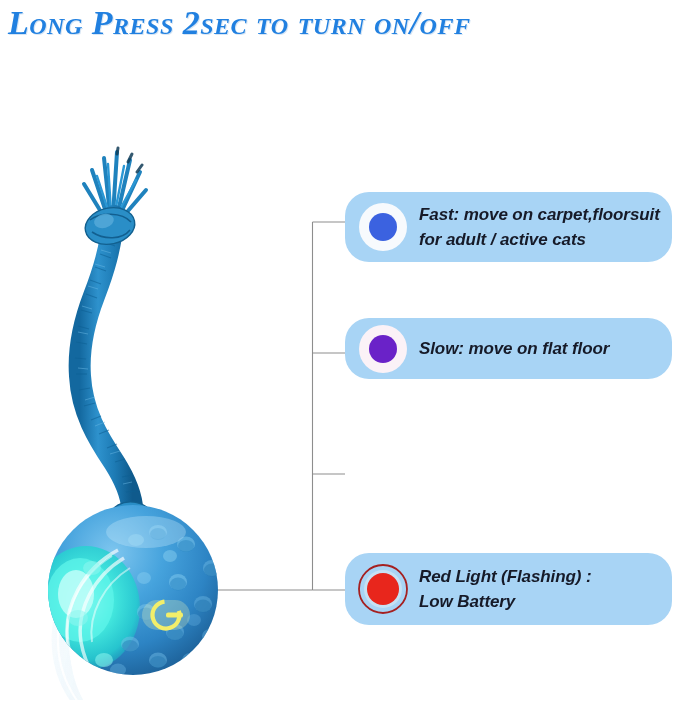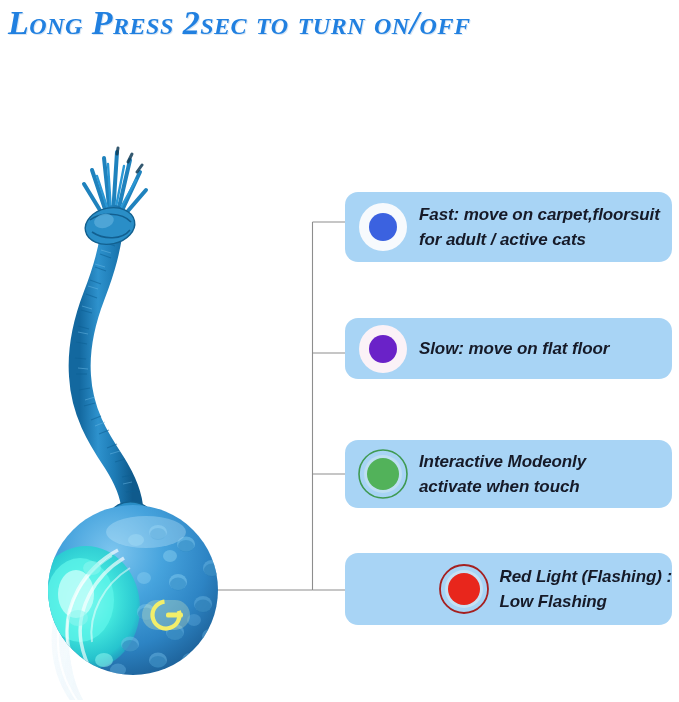--- a/index.html
+++ b/index.html
@@ -38,21 +38,21 @@
 
   
   .connectors{position:absolute;left:0;top:0;width:679px;height:702px;pointer-events:none;}
 
   
   .callout{
     position:absolute;
     left:345px;
     width:327px;
     background:#a8d4f5;
-    border-radius:13px;
+    border-radius:24px;
     box-sizing:border-box;
     display:flex;
     align-items:center;
     padding-left:10px;
   }
   .callout .dotwrap{
     flex:0 0 auto;
     width:56px;height:56px;
     position:relative;
     margin-right:8px;
@@ -65,21 +65,21 @@
     font-size:17px;
     line-height:25px;
     color:#161a28;
     letter-spacing:-0.1px;
   }
   .ctext .l2{display:block;font-style:italic;}
 
   #box1{top:192px;height:70px;}
   #box2{top:318px;height:61px;}
   #box3{top:440px;height:68px;}
-  #box4{top:553px;height:72px;justify-content:flex-end;}
+  #box4{top:553px;height:72px;}
 </style>
 </head>
 <body>
 
 <div id="page">
 
   <div class="title">Long Press 2sec to turn on/off</div>
 
   <svg class="connectors" width="679" height="702" viewBox="0 0 679 702">
     <g stroke="#8d8d8d" stroke-width="1.1" fill="none">
@@ -329,41 +329,28 @@
       <svg width="56" height="56" viewBox="0 0 56 56">
         <circle cx="28" cy="28" r="24" fill="#fbf2f7"></circle>
         <circle cx="28" cy="28" r="14" fill="#6a22c8"></circle>
       </svg>
     </div>
     <div class="ctext">
       <span>Slow: move on flat floor</span>
     </div>
   </div>
 
-  <div class="callout" id="box3">
-    <div class="dotwrap">
-      <svg width="56" height="56" viewBox="0 0 56 56">
-        <circle cx="28" cy="28" r="24" fill="none" stroke="#3f9a52" stroke-width="1.6"></circle>
-        <circle cx="28" cy="28" r="19" fill="#cfe7f0" opacity="0.55"></circle>
-        <circle cx="28" cy="28" r="16" fill="#52b25a"></circle>
-      </svg>
-    </div>
-    <div class="ctext">
-      <span>Interactive Modeonly</span>
-      <span class="l2">activate when touch</span>
-    </div>
-  </div>
 
   <div class="callout" id="box4">
     <div class="dotwrap">
       <svg width="56" height="56" viewBox="0 0 56 56">
         <circle cx="28" cy="28" r="24" fill="none" stroke="#a52020" stroke-width="1.8"></circle>
         <circle cx="28" cy="28" r="19" fill="#dbe9f4" opacity="0.6"></circle>
         <circle cx="28" cy="28" r="16" fill="#e8261c"></circle>
       </svg>
     </div>
     <div class="ctext">
       <span>Red Light (Flashing) :</span>
-      <span class="l2">Low Flashing</span>
+      <span class="l2">Low Battery</span>
     </div>
   </div>
 
 </div>
 
 </body></html>

